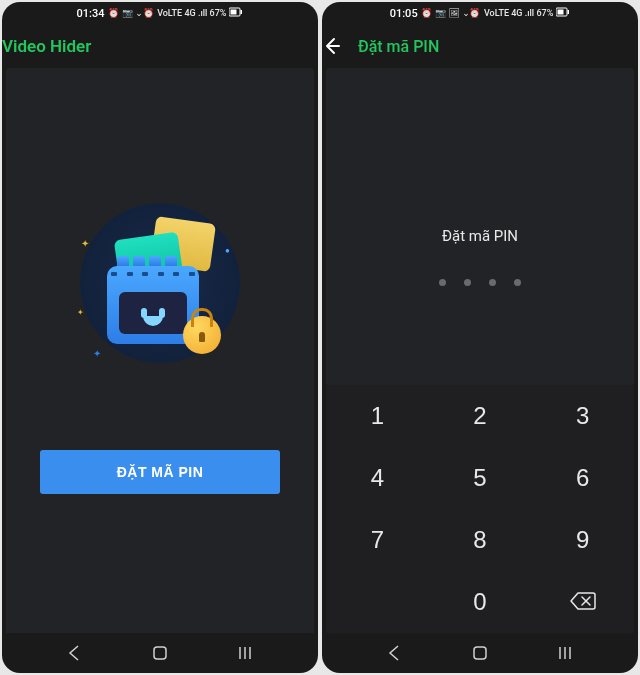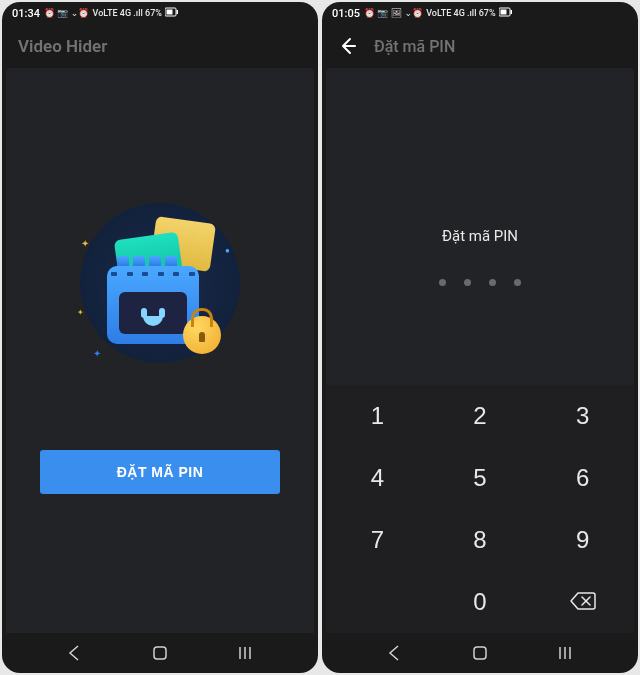--- a/index.html
+++ b/index.html
@@ -20,36 +20,36 @@
     overflow: hidden;
     display: flex;
     flex-direction: column;
     position: relative;
   }
   
   .status-bar {
     height: 22px;
     display: flex;
     align-items: center;
-    justify-content: flex-start;
+    justify-content: center;
     padding: 0 10px;
     color: #fff;
     font-size: 11px;
     font-weight: 500;
   }
   .status-left { display: flex; align-items: center; gap: 4px; }
   .status-right { display: flex; align-items: center; gap: 3px; }
   .status-icons { display: flex; align-items: center; gap: 2px; font-size: 9px; opacity: 0.9; }
   
   .app-bar {
     height: 44px;
     display: flex;
     align-items: center;
-    padding: 0 16px;
-    color: #737373;
+    padding: 0 0;
+    color: #22c55e;
     gap: 16px;
   }
   .app-bar .title { font-size: 17px; font-weight: 600; }
   .app-bar .title2 { font-size: 16px; font-weight: 500; }
   .back-btn { color: #fff; font-size: 20px; display: flex; align-items: center; cursor: pointer; }
   
   .welcome-body {
     flex: 1;
     display: flex;
     flex-direction: column;

